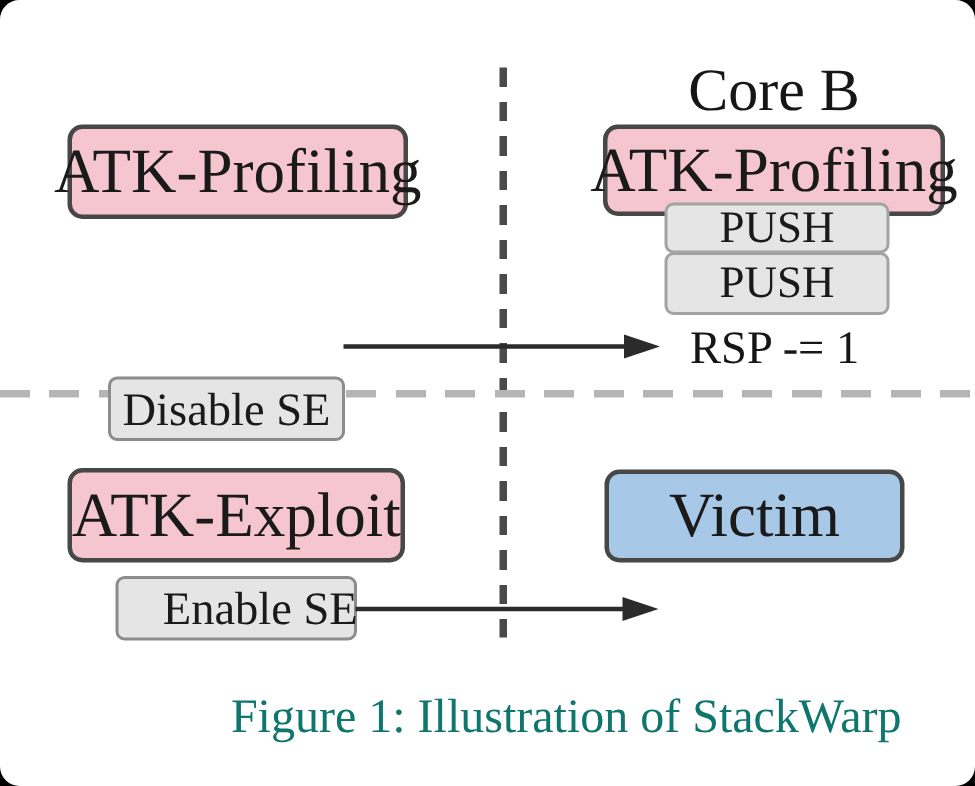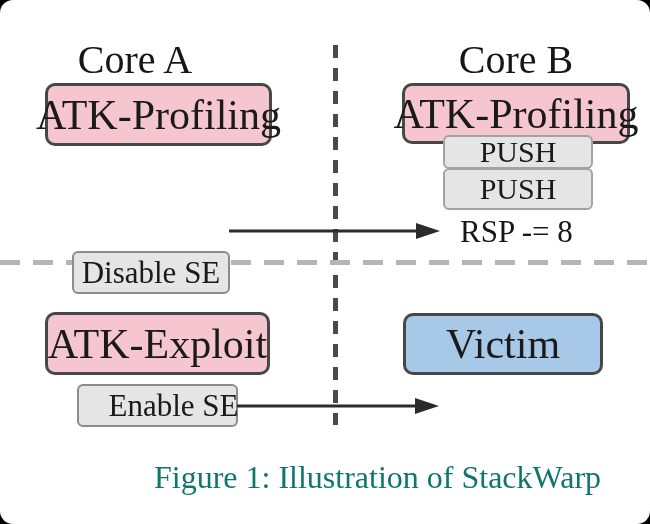--- a/index.html
+++ b/index.html
@@ -87,39 +87,38 @@
   svg.arrow { display: block; }
 </style>
 </head>
 <body>
 
 <div id="stage">
 
   <div class="abs vdash" style="left:333px; top:45px; height:380px;"></div>
   <div class="abs hdash" style="left:0px; top:260px; width:650px;"></div>
 
-  <div class="abs center-text core-title" style="left:35px; top:40px; width:200px; height:38px;">Core A</div>
 
   <div class="abs center-text task-box pink" style="left:45px; top:83px; width:227px; height:63px;">ATK-Profiling</div>
 
   <div class="abs center-text action-box" style="left:72px; top:210px; width:158px; height:43px;margin-top:41px;">Disable SE</div>
 
   <svg class="abs arrow" style="left:228px; top:219px;" width="214" height="24" viewBox="0 0 214 24">
     <line x1="1" y1="12" x2="190" y2="12" stroke="#2b2b2b" stroke-width="3"></line>
     <polygon points="188,4 212,12 188,20" fill="#2b2b2b"></polygon>
   </svg>
 
   <div class="abs center-text core-title" style="left:416px; top:40px; width:200px; height:38px;">Core B</div>
 
   <div class="abs center-text task-box pink" style="left:402px; top:83px; width:228px; height:61px;">ATK-Profiling</div>
 
   <div class="abs center-text push-box" style="left:443px; top:135px; width:150px; height:34px; z-index:2;">PUSH</div>
   <div class="abs center-text push-box" style="left:443px; top:168px; width:150px; height:42px; z-index:2;">PUSH</div>
 
-  <div class="abs rsp-text" style="left:460px; top:214px;">RSP -= 8</div>
+  <div class="abs rsp-text" style="left:460px; top:214px;">RSP -= 1</div>
 
 
   <div class="abs center-text task-box pink" style="left:45px; top:312px; width:225px; height:63px;">ATK-Exploit</div>
 
   <div class="abs center-text action-box" style="left:77px; top:384px; width:161px; height:43px;padding-left:32px;">Enable SE</div>
 
   <svg class="abs arrow" style="left:236px; top:394px;" width="205" height="24" viewBox="0 0 205 24">
     <line x1="1" y1="12" x2="181" y2="12" stroke="#2b2b2b" stroke-width="3"></line>
     <polygon points="179,4 203,12 179,20" fill="#2b2b2b"></polygon>
   </svg>

